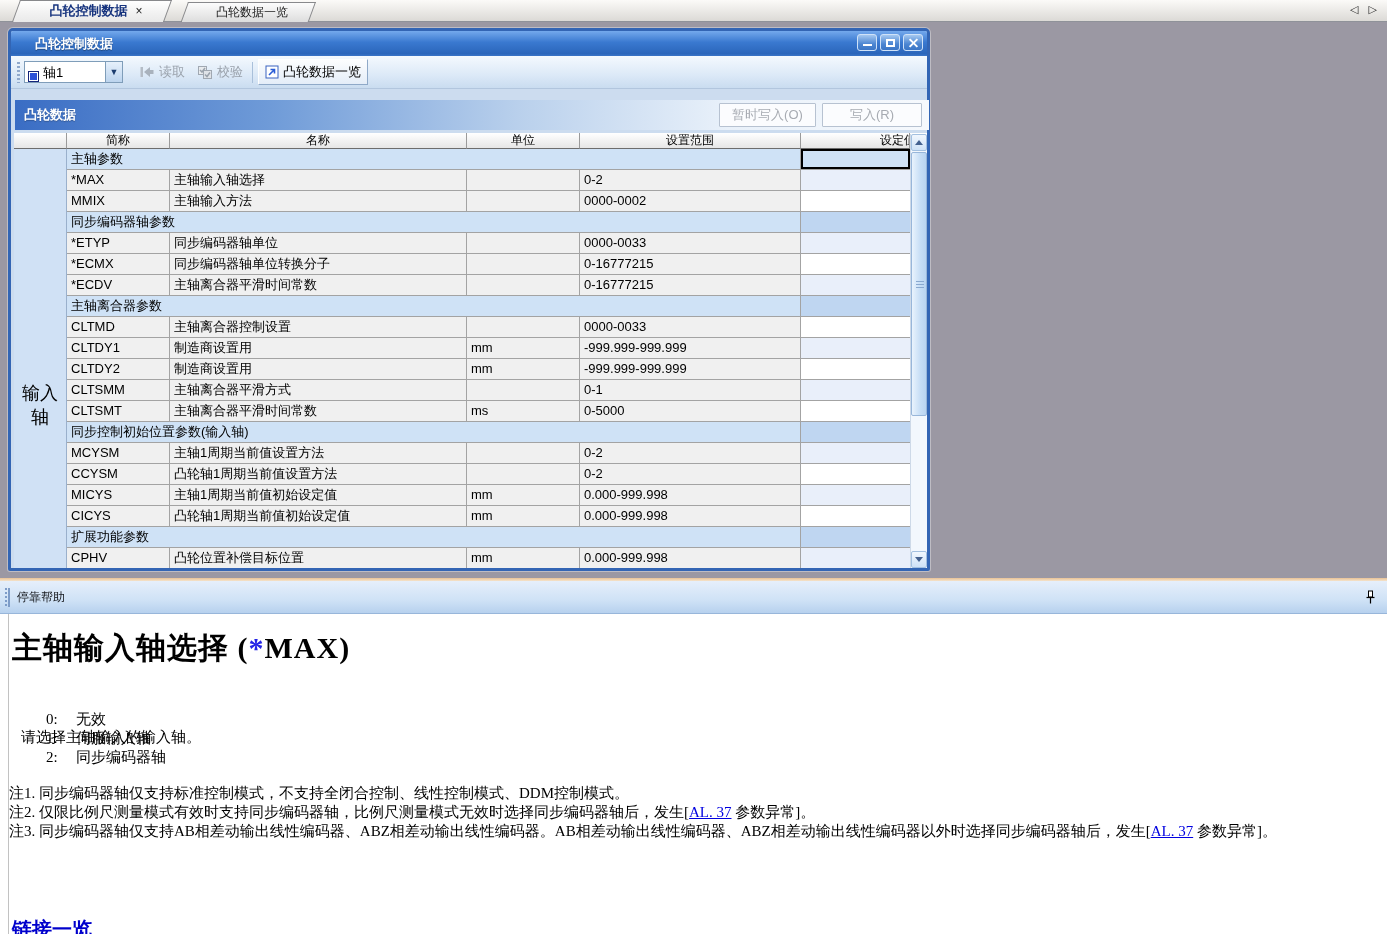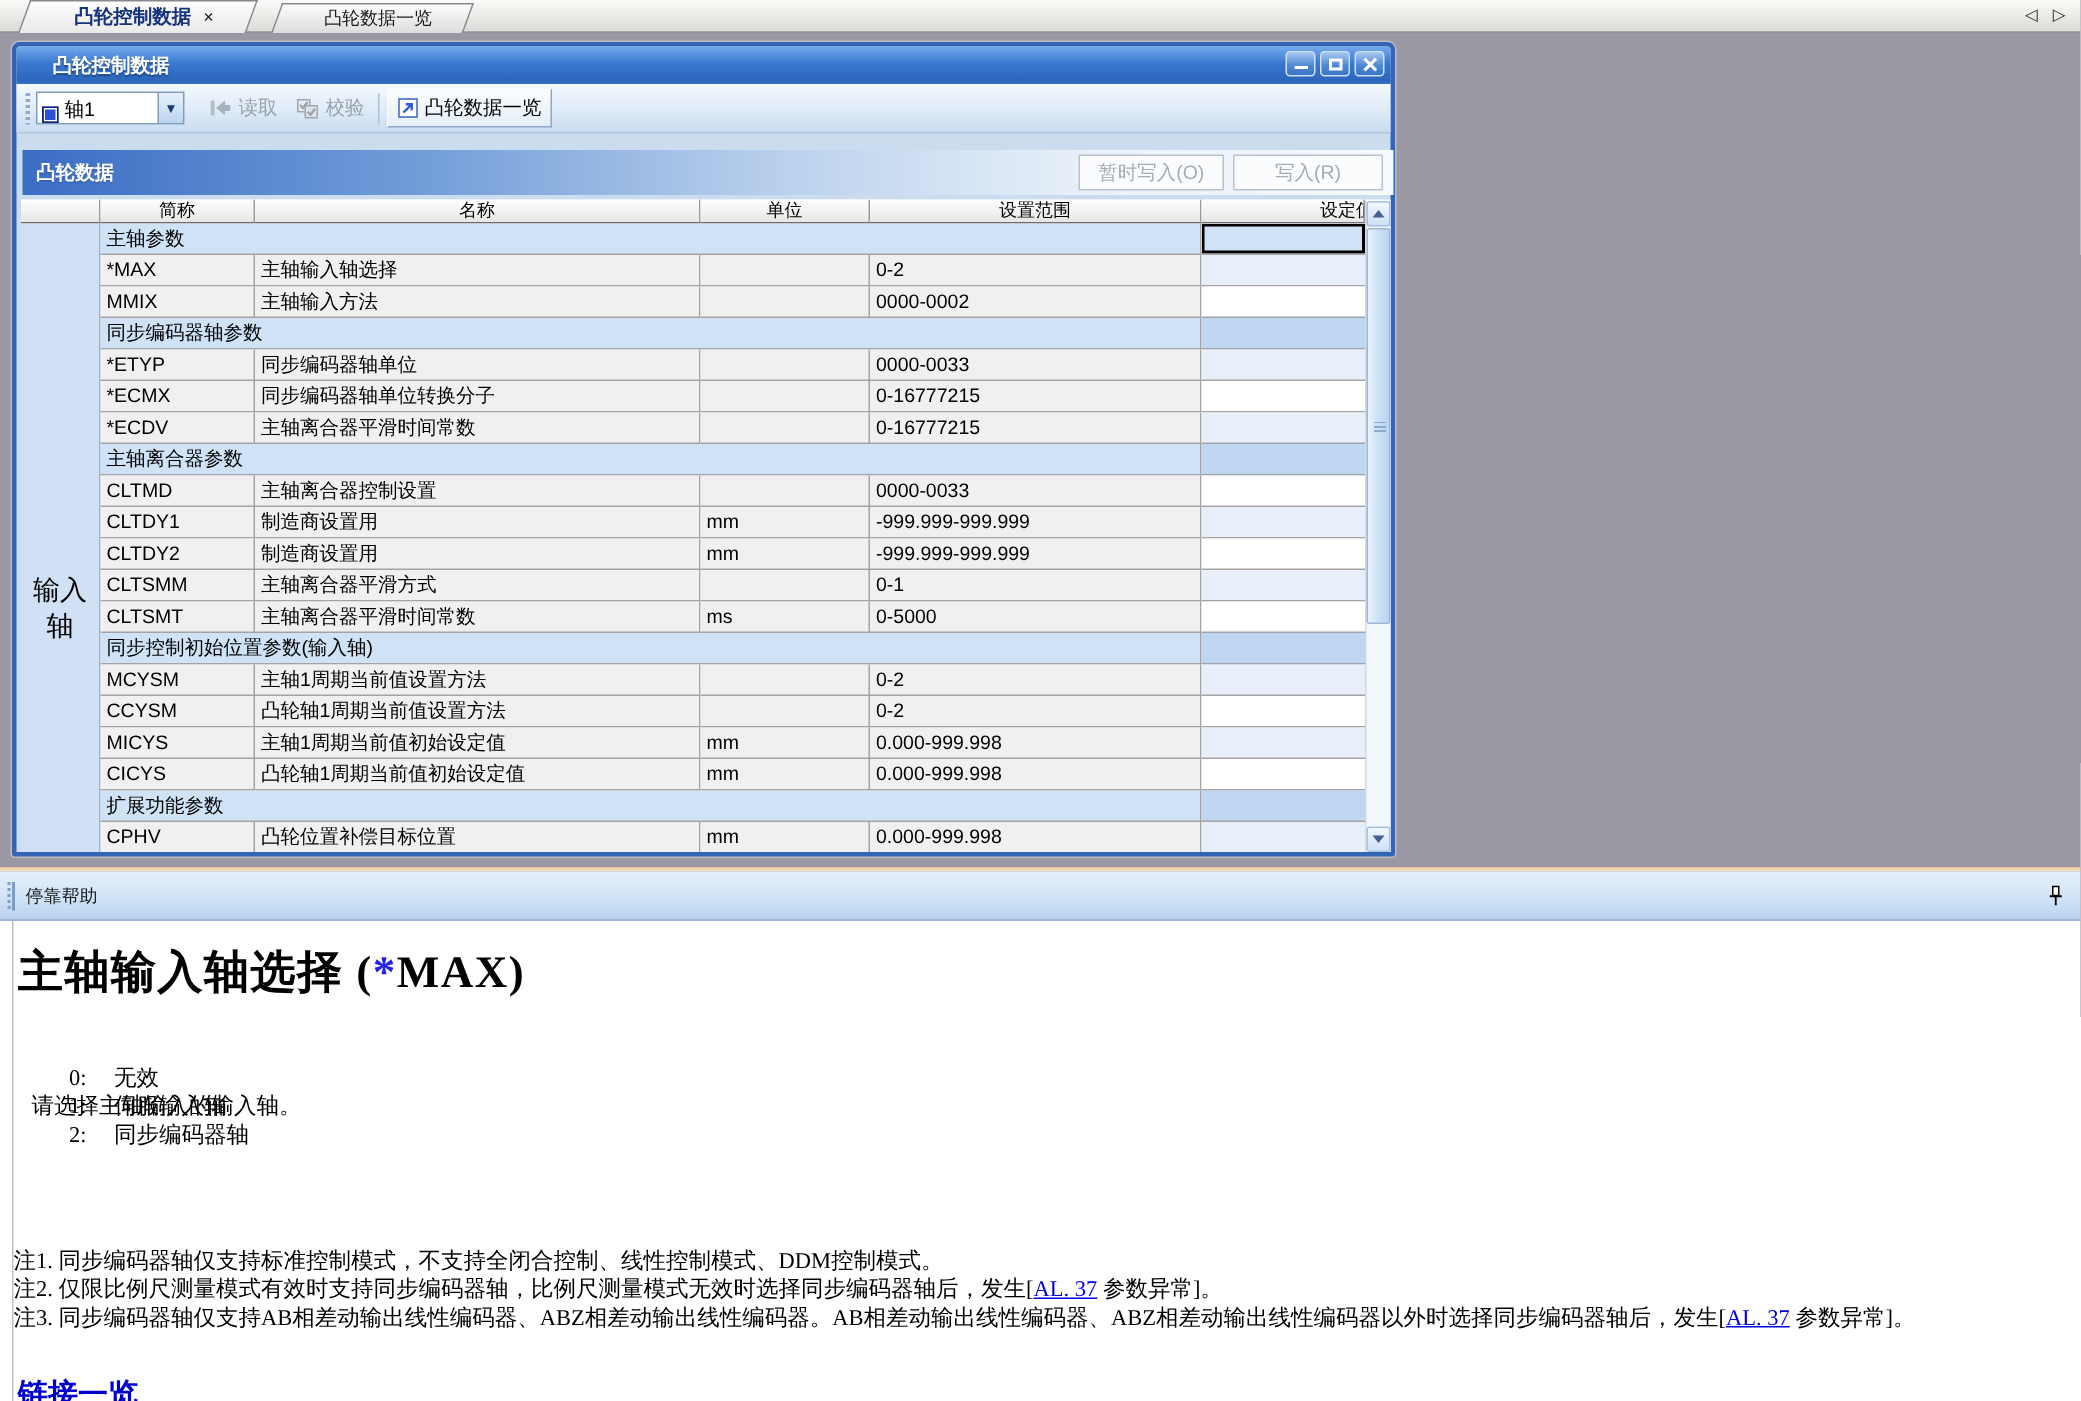--- a/index.html
+++ b/index.html
@@ -130,21 +130,21 @@
 
   
   .helpc { position:absolute; left:0; top:614px; width:1387px; height:415px; background:#fff;
     font-family:"Liberation Serif", serif; color:#000; }
   .helpc .edge { position:absolute; left:8px; top:0; width:1px; height:320px; background:#c2c2c2; }
   .h1 { position:absolute; left:12px; top:14px; font-size:30px; font-weight:bold; letter-spacing:1px; }
   .h1 .star { color:#2323e6; }
   .intro { position:absolute; left:21px; top:76px; font-size:15px;margin-top:38px; }
   .opts { position:absolute; left:46px; top:96px; font-size:15px; line-height:19px; }
   .opts .row { display:flex; } .opts .k { width:30px; }
-  .notes { position:absolute; left:9px; top:170px; right:12px; font-size:15px; line-height:19px;margin-top:48px; }
+  .notes { position:absolute; left:9px; top:170px; right:12px; font-size:15px; line-height:19px; }
   .notes a { color:#0000e0; text-decoration:underline; cursor:pointer; }
   .flink { position:absolute; left:12px; top:302px; font-size:20px; font-weight:bold; color:#0000cc; }
 </style>
 </head>
 <body>
 
 <div id="root">
 
   <div class="tabstrip">
     <div class="tab active">

